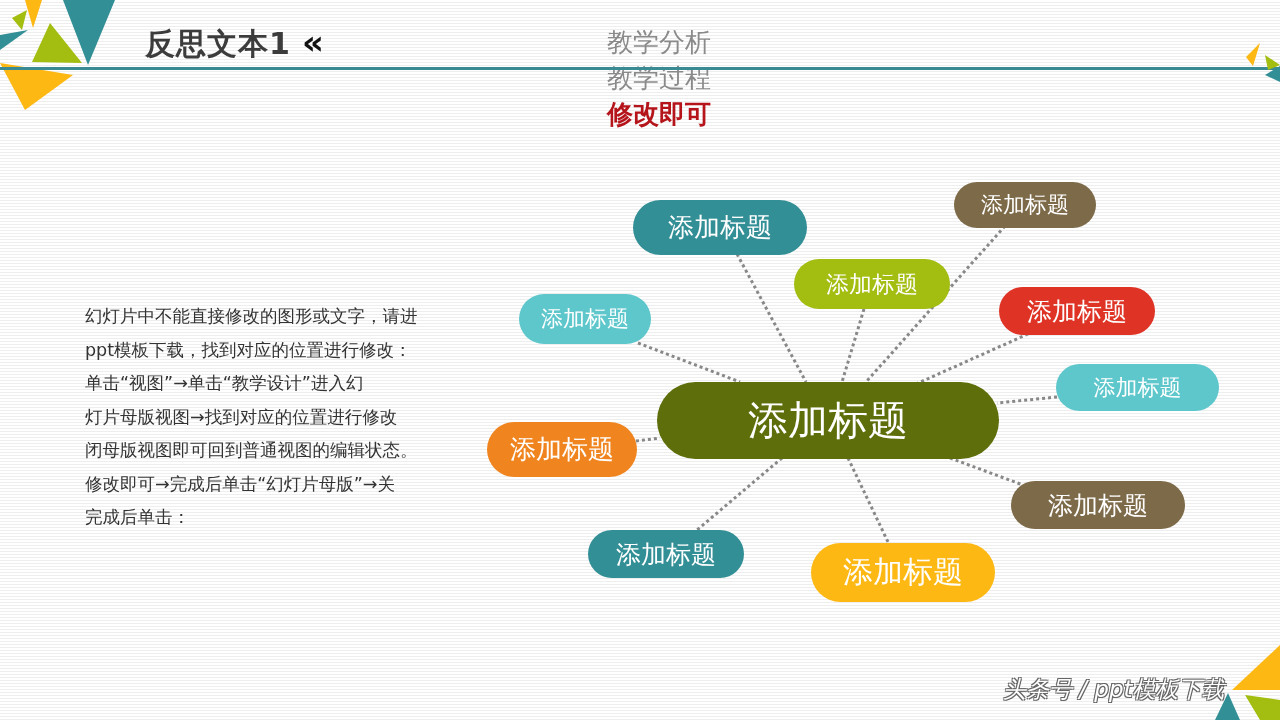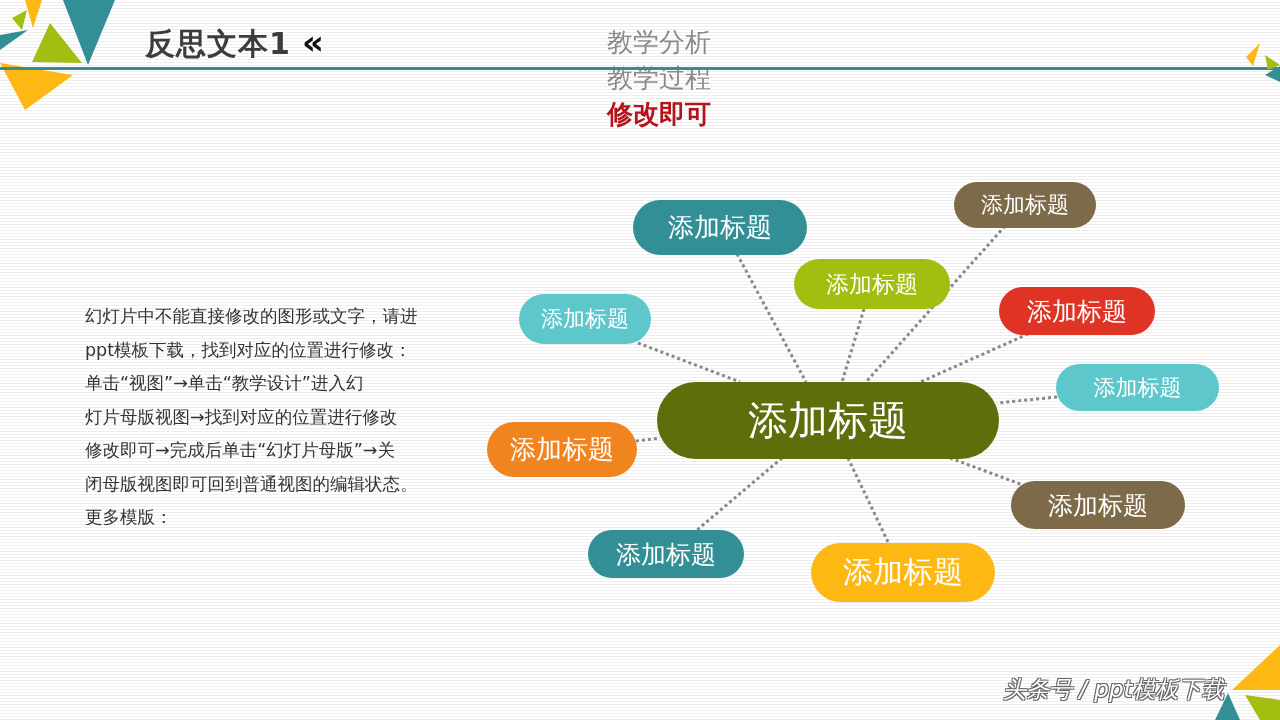--- a/index.html
+++ b/index.html
@@ -52,23 +52,23 @@
   <polygon points="1,17 15,3 8,26" fill="#fdb813"></polygon>
   <polygon points="20,15 35,25 23,30" fill="#a3bd10"></polygon>
   <polygon points="20,35 35,26 35,42" fill="#338f96"></polygon>
 </svg>
 
 <div class="abs body-text">
   <div>幻灯片中不能直接修改的图形或文字，请进</div>
   <div>ppt模板下载，找到对应的位置进行修改：</div>
   <div>单击“视图”→单击“教学设计”进入幻</div>
   <div>灯片母版视图→找到对应的位置进行修改</div>
+  <div>闭母版视图即可回到普通视图的编辑状态。</div>
   <div>修改即可→完成后单击“幻灯片母版”→关</div>
-  <div>闭母版视图即可回到普通视图的编辑状态。</div>
-  <div>更多模版：</div>
+  <div>完成后单击：</div>
 </div>
 
 <svg class="lines" width="1280" height="720">
   <g stroke="#888" stroke-width="3" stroke-dasharray="3,3" fill="none">
     <line x1="737" y1="254" x2="806" y2="382"></line>
     <line x1="864" y1="309" x2="842" y2="382"></line>
     <line x1="1005" y1="226" x2="866" y2="382"></line>
     <line x1="638" y1="343" x2="740" y2="382"></line>
     <line x1="1028" y1="334" x2="916" y2="384"></line>
     <line x1="1057" y1="397" x2="997" y2="403"></line>

